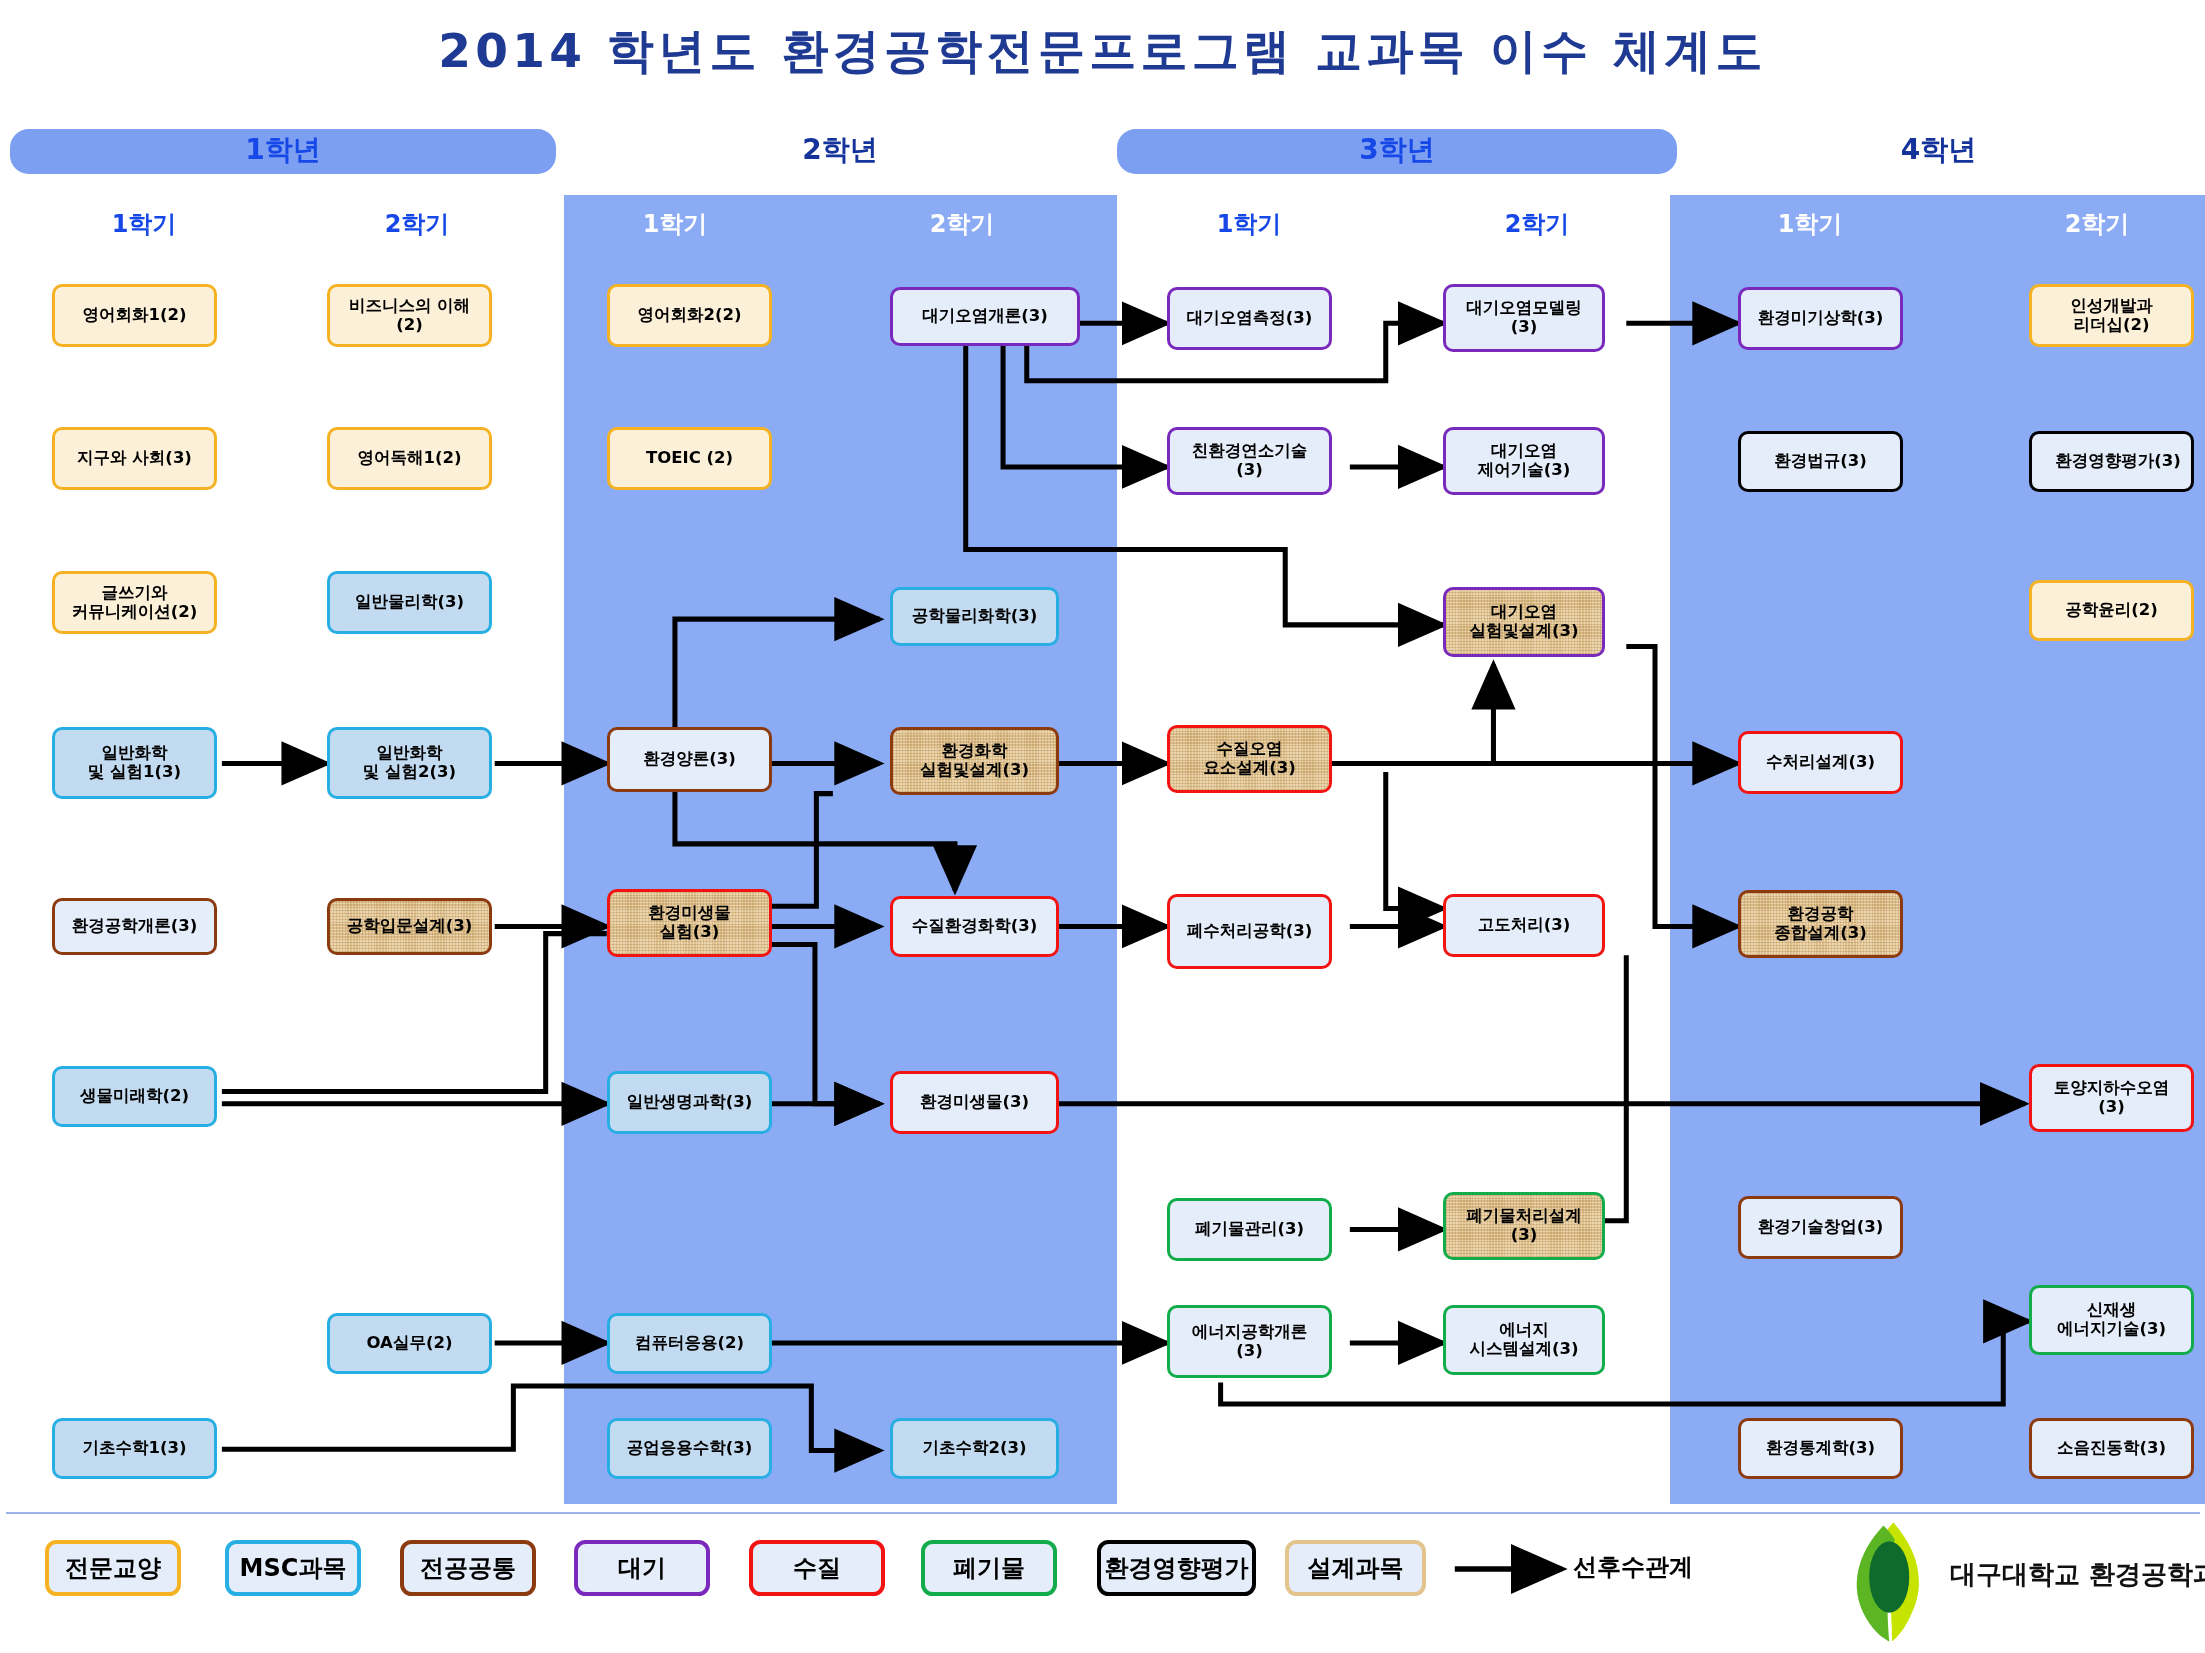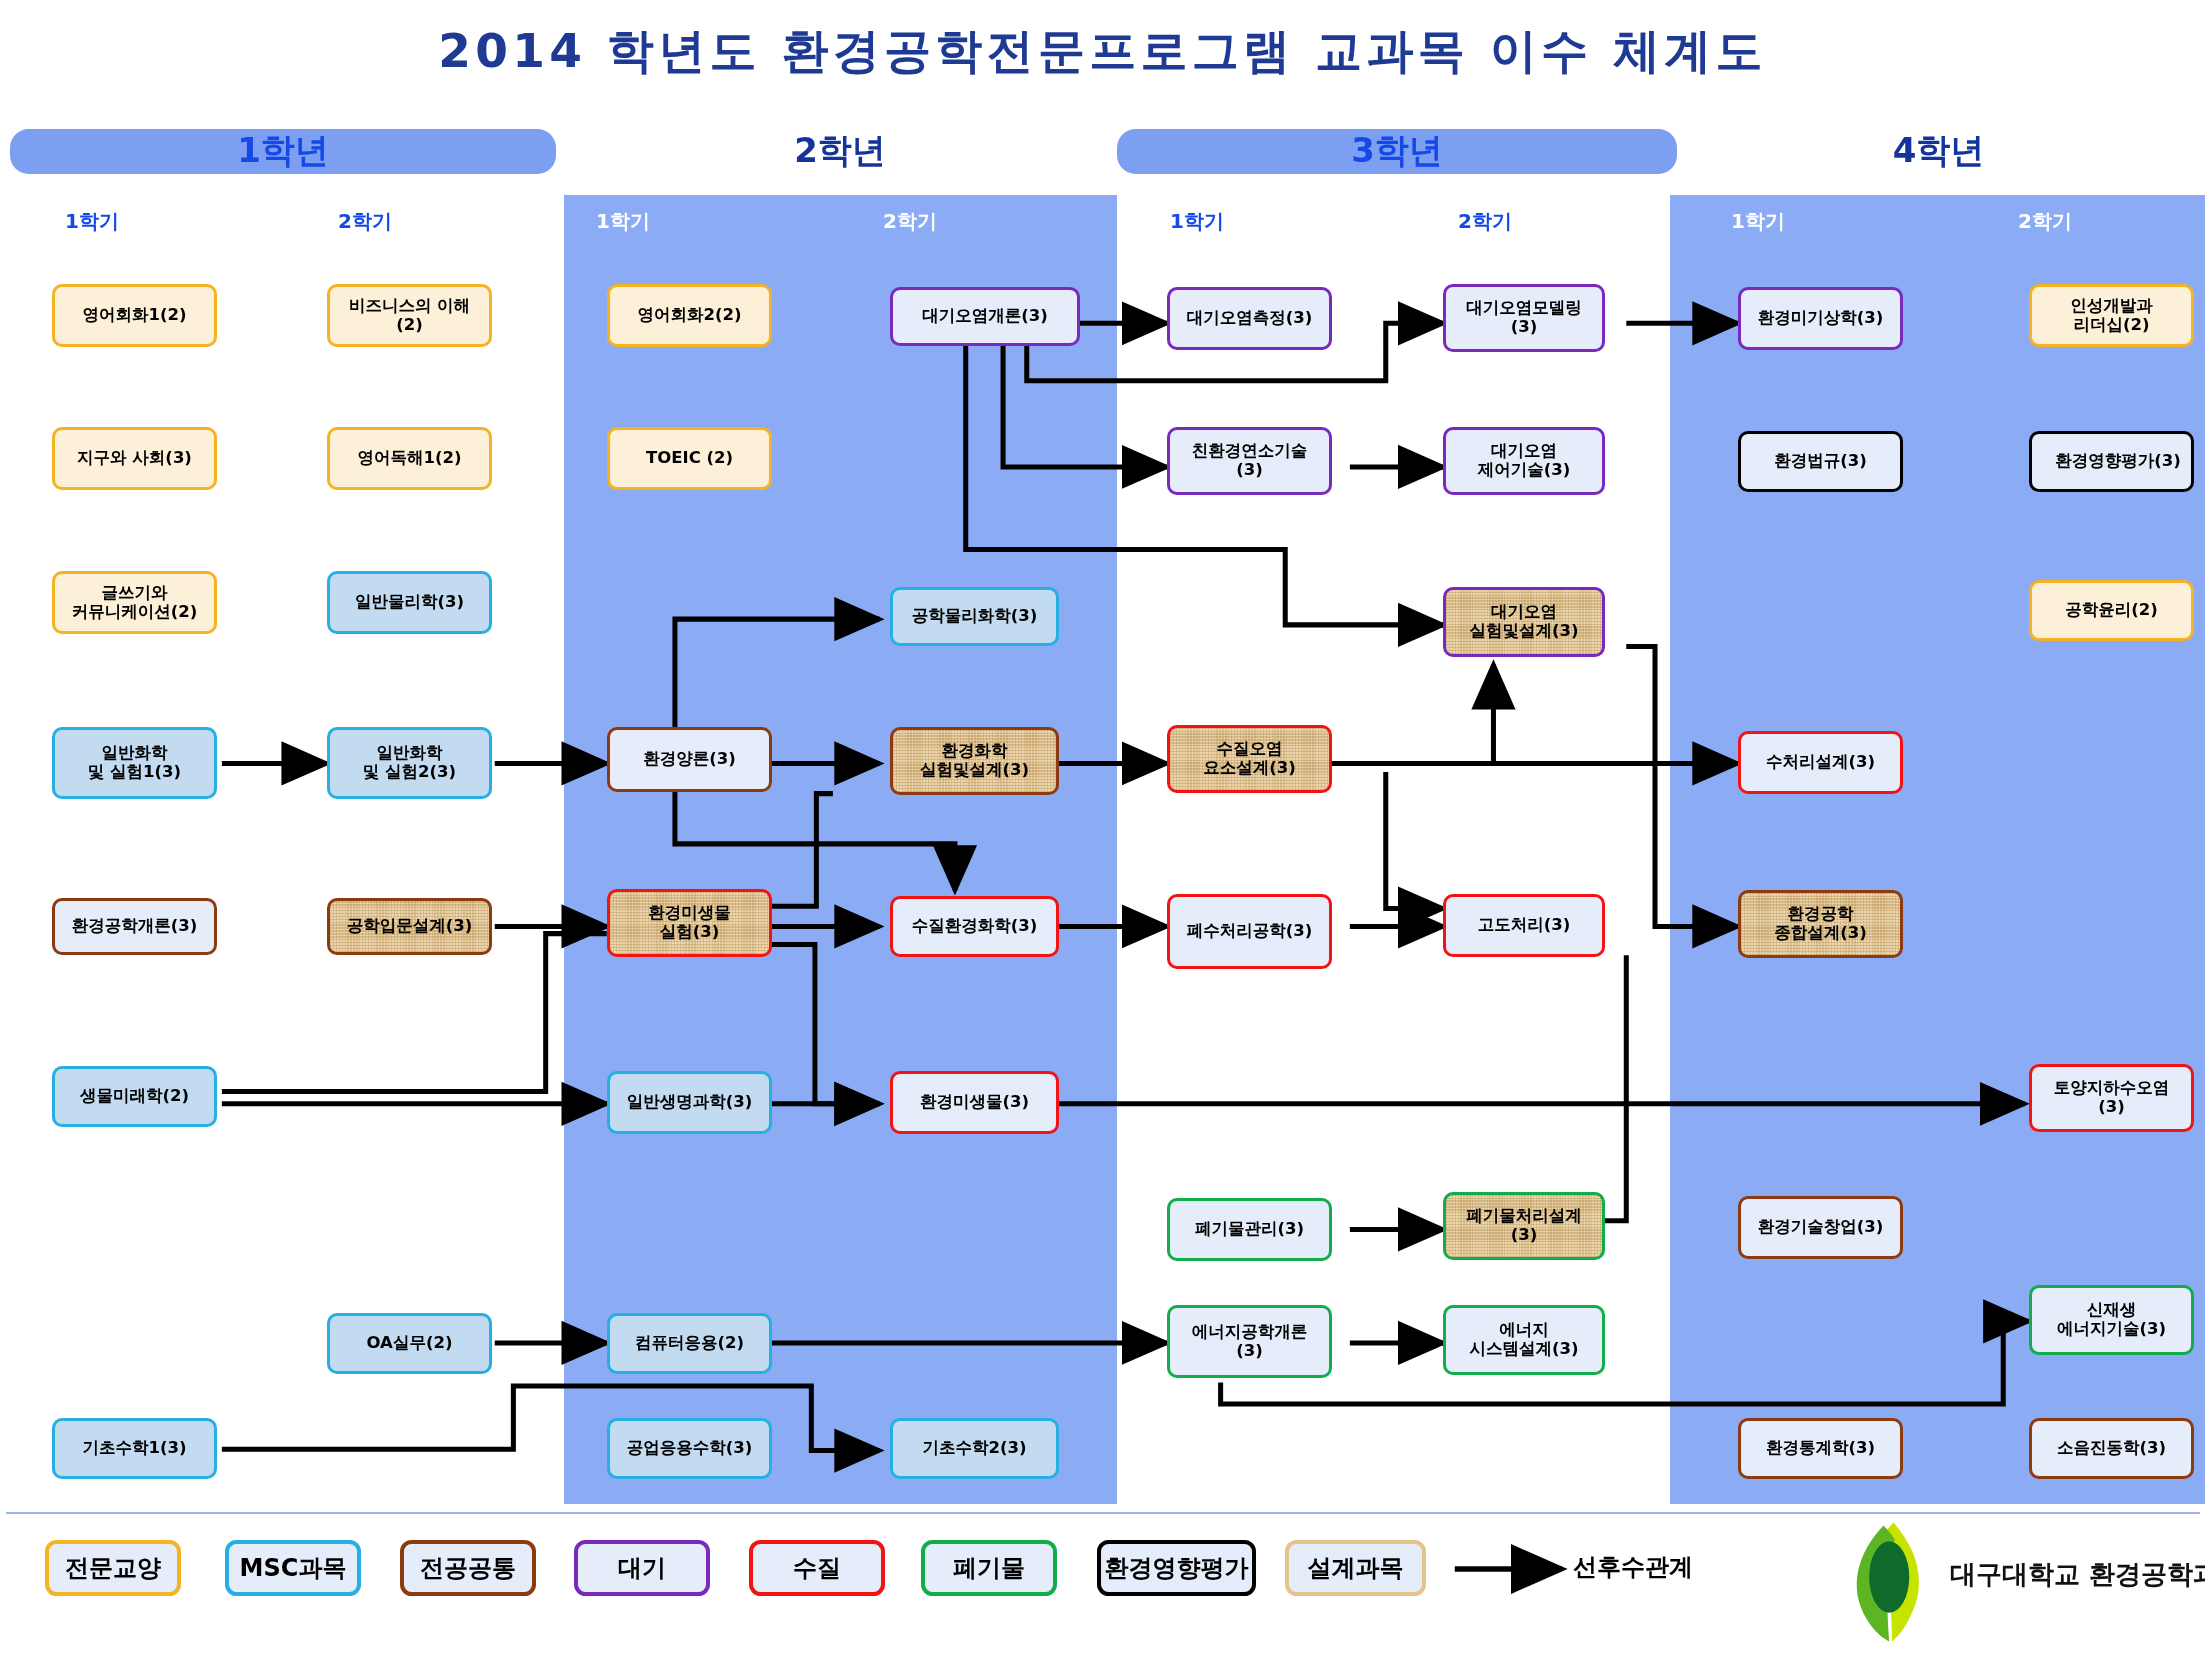--- a/index.html
+++ b/index.html
@@ -37,38 +37,38 @@
     position: absolute;
     height: 45px;
     border-radius: 18.7px;
     background: #7D9FF2;
   }
   .year-label {
     position: absolute;
     height: 45px;
     line-height: 42px;
     text-align: center;
-    font-size: 34px;
+    font-size: 28px;
     font-weight: bold;
     color: #14349B;
   }
   .year-label.on-blue { color: #1648E8; }
 
   
   .col-shade {
     position: absolute;
     background: #8CABF5;
   }
 
   
   .sem-label {
     position: absolute;
     width: 158px;
-    text-align: left;
-    font-size: 20px;
+    text-align: center;
+    font-size: 24px;
     font-weight: bold;
     color: #1648E8;
   }
   .sem-label.white { color: #FFFFFF; }
 
   
   .box {
     position: absolute;
     box-sizing: border-box;
     border-radius: 10px;

